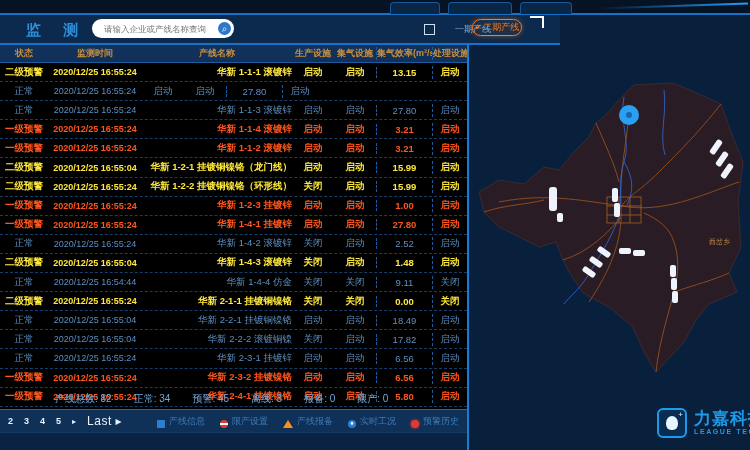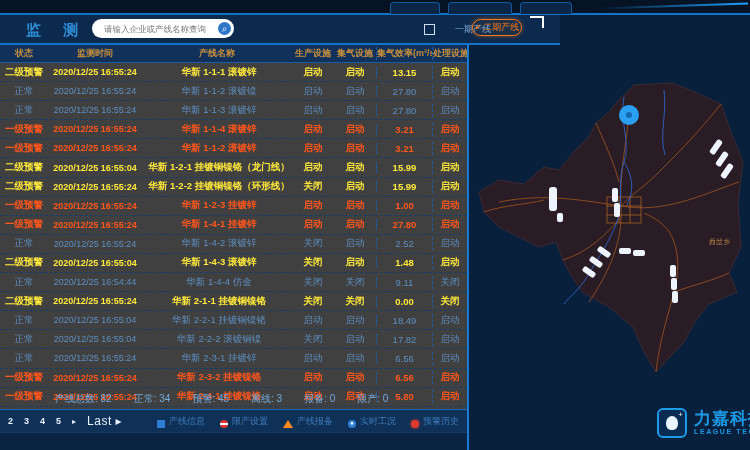--- a/index.html
+++ b/index.html
@@ -18,30 +18,30 @@
   .search-box input{border:none;outline:none;flex:1;min-width:0;font-size:8.5px;color:#888;background:transparent;font-family:inherit;}
   .mag{width:13px;height:13px;border-radius:50%;background:#2e76c8;color:#fff;font-size:10px;line-height:13px;text-align:center;flex:0 0 13px;}
   .phase1{position:absolute;left:424px;top:8px;display:flex;align-items:center;gap:20px;color:#7fb0dd;font-size:9px;cursor:pointer;}
   .cbx{width:9px;height:9px;border:1px solid #cfe0f5;background:transparent;display:inline-block;}
   .phase2-btn{position:absolute;left:472px;top:4px;width:50px;height:17px;border:1px solid #ff7a1a;border-radius:9px;
               color:#ff7a1a;font-size:9px;display:flex;align-items:center;justify-content:center;gap:2px;
               background:rgba(255,122,26,.07);box-shadow:0 0 5px rgba(255,122,26,.45);cursor:pointer;box-sizing:border-box;}
   .phase2-btn .chk{font-size:8px;}
   .corner{position:absolute;left:530px;top:1px;width:12px;height:10px;border-top:2px solid #fff;border-right:2px solid #fff;}
   
-  .left-panel{position:absolute;left:0;top:45px;width:469px;height:405px;background:#404040;border-right:2px solid #1a7bd4;box-sizing:border-box;}
+  .left-panel{position:absolute;left:0;top:45px;width:469px;height:405px;background:#000000;border-right:2px solid #1a7bd4;box-sizing:border-box;}
   .thead{height:17px;display:flex;align-items:center;background:#11305a;border-bottom:1px solid #1d5a9e;}
   .thead .cell{color:#c8903f;font-size:9px;font-weight:bold;}
   .cell{box-sizing:border-box;text-align:center;overflow:hidden;white-space:nowrap;}
   .c0{width:48px}.c1{width:94px}.c2{width:150px}.c3{width:42px}.c4{width:42px}.c5{width:56px}.c6{width:35px}
   .cell.c5,.cell.c6{border-left:1px dashed #1d5a9e;}
   .tbody{height:326px;}
   .trow{height:18.1px;display:flex;align-items:center;border-bottom:1px dashed #163e6c;font-size:9.5px;cursor:pointer;}
   .trow .c1{font-size:9px;}
-  .trow .c2{text-align:center;padding-left:4px;}
+  .trow .c2{text-align:right;padding-left:4px;}
   .lv-normal{color:#5d8fc2;}
   .lv-warn1{color:#ff561c;font-weight:bold;}
   .lv-warn2{color:#ffe93c;font-weight:bold;}
   .summary{height:20px;display:flex;align-items:center;gap:22px;padding-left:55px;color:#72a9de;font-size:10px;}
   .bottomnav{height:22px;background:#0f3158;border-top:1px solid #1a6ab8;display:flex;align-items:center;}
   .pager{display:flex;align-items:center;gap:11px;padding-left:8px;color:#e8f1fb;font-size:9px;font-weight:bold;}
   .pager .pnext{font-size:8px;}
   .pager .plast{font-weight:normal;font-size:12px;letter-spacing:.5px;}
   .legend{display:flex;align-items:center;gap:15px;margin-left:auto;padding-right:8px;color:#3f7ab8;font-size:9px;}
   .lg{display:flex;align-items:flex-end;gap:4px;cursor:pointer;}
@@ -107,21 +107,20 @@
         <span class="cell c1">2020/12/25 16:55:24</span>
         <span class="cell c2">华新 1-1-1 滚镀锌</span>
         <span class="cell c3">启动</span>
         <span class="cell c4">启动</span>
         <span class="cell c5">13.15</span>
         <span class="cell c6">启动</span>
       </div>
       <div class="trow lv-normal">
         <span class="cell c0">正常</span>
         <span class="cell c1">2020/12/25 16:55:24</span>
-        <span class="cell c2">华新 1-1-2 滚镀镍</span>
         <span class="cell c3">启动</span>
         <span class="cell c4">启动</span>
         <span class="cell c5">27.80</span>
         <span class="cell c6">启动</span>
       </div>
       <div class="trow lv-normal">
         <span class="cell c0">正常</span>
         <span class="cell c1">2020/12/25 16:55:24</span>
         <span class="cell c2">华新 1-1-3 滚镀锌</span>
         <span class="cell c3">启动</span>

